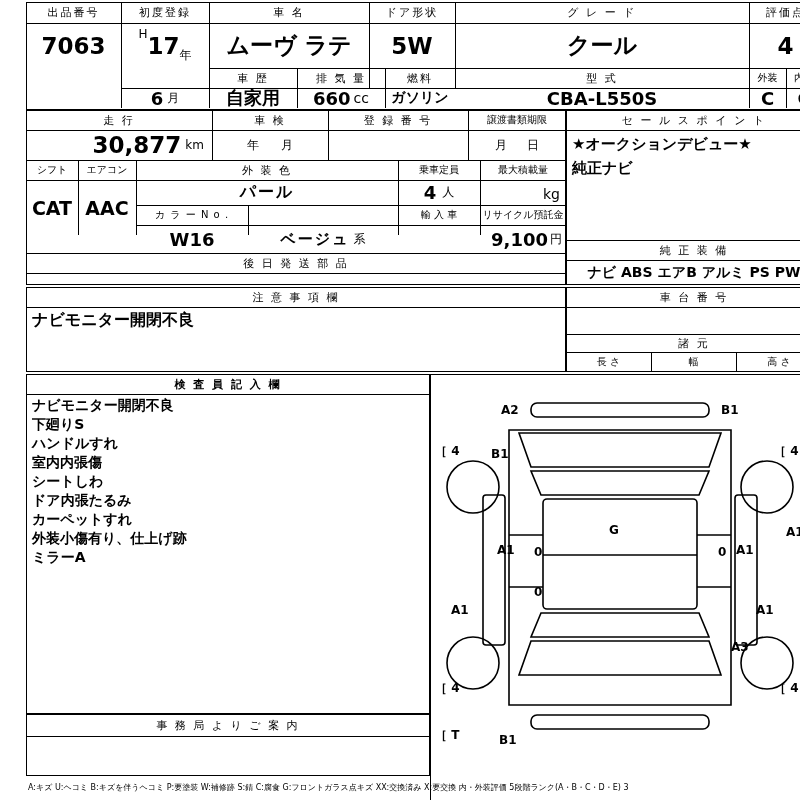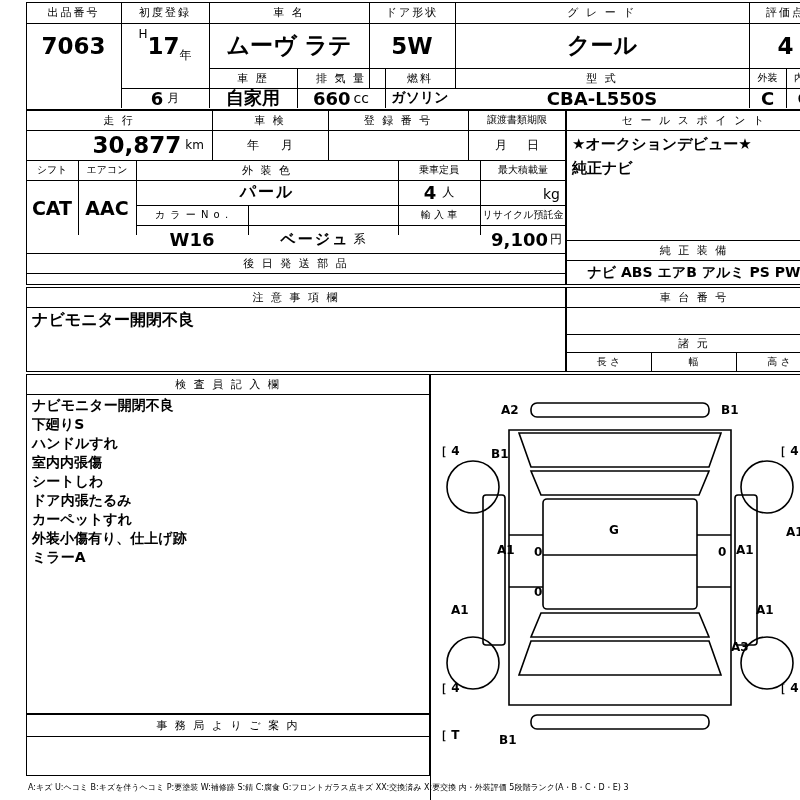--- a/index.html
+++ b/index.html
@@ -181,21 +181,21 @@
   <div class="hline" style="left:542px;top:334px;width:256px;"></div>
   <div class="hdr" style="left:542px;top:334px;width:256px;height:18px;">諸 元</div>
   <div class="hline" style="left:542px;top:352px;width:256px;"></div>
   <div class="hdr" style="left:542px;top:352px;width:85px;height:20px;font-size:10px;letter-spacing:0;">長 さ</div>
   <div class="hdr" style="left:627px;top:352px;width:85px;height:20px;font-size:10px;letter-spacing:0;">幅</div>
   <div class="hdr" style="left:712px;top:352px;width:86px;height:20px;font-size:10px;letter-spacing:0;">高 さ</div>
   <div class="vline" style="left:627px;top:352px;height:20px;"></div>
   <div class="vline" style="left:712px;top:352px;height:20px;"></div>
 
   <div class="bx" style="left:2px;top:374px;width:404px;height:340px;"></div>
-  <div class="hdr" style="left:2px;top:374px;width:404px;height:20px;">検 査 員 記 入 欄</div>
+  <div class="hdr" style="left:2px;top:374px;width:404px;height:20px;font-weight:bold;">検 査 員 記 入 欄</div>
   <div class="hline" style="left:2px;top:394px;width:404px;"></div>
   <div class="notelist" style="left:8px;top:396px;width:394px;">
     <div>ナビモニター開閉不良</div>
     <div>下廻りS</div>
     <div>ハンドルすれ</div>
     <div>室内内張傷</div>
     <div>シートしわ</div>
     <div>ドア内張たるみ</div>
     <div>カーペットすれ</div>
     <div>外装小傷有り、仕上げ跡</div>

